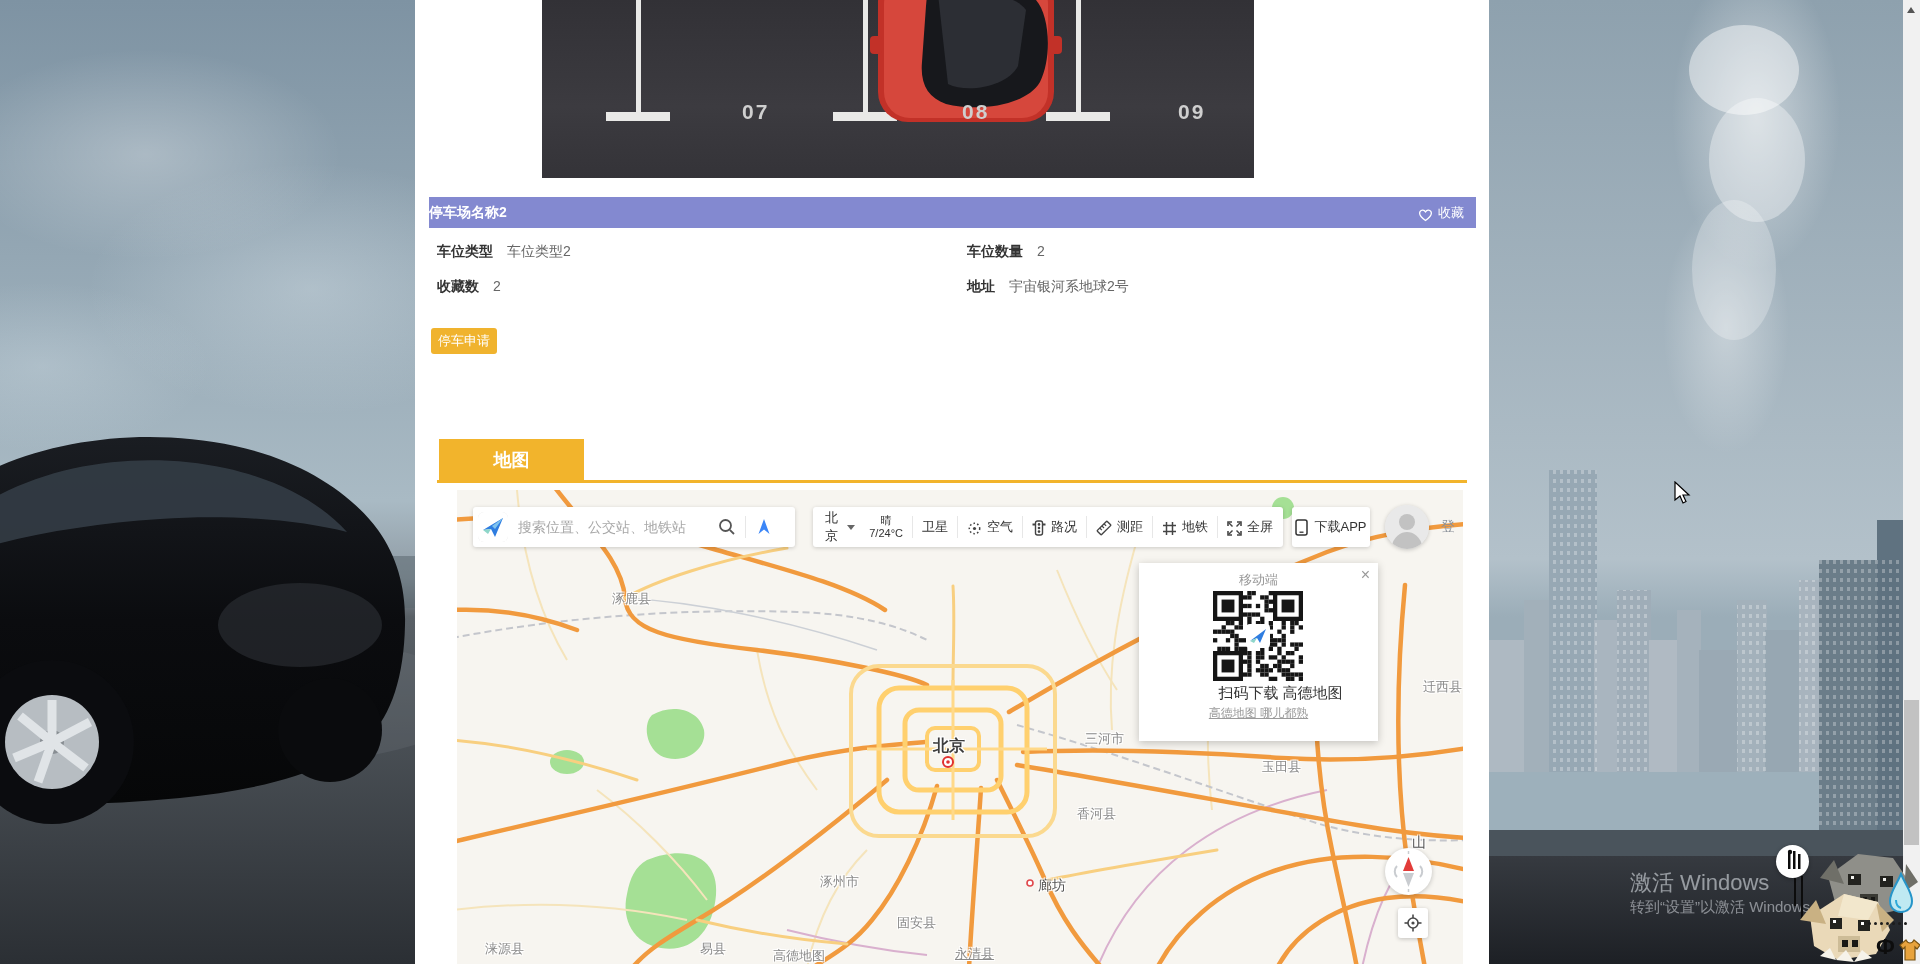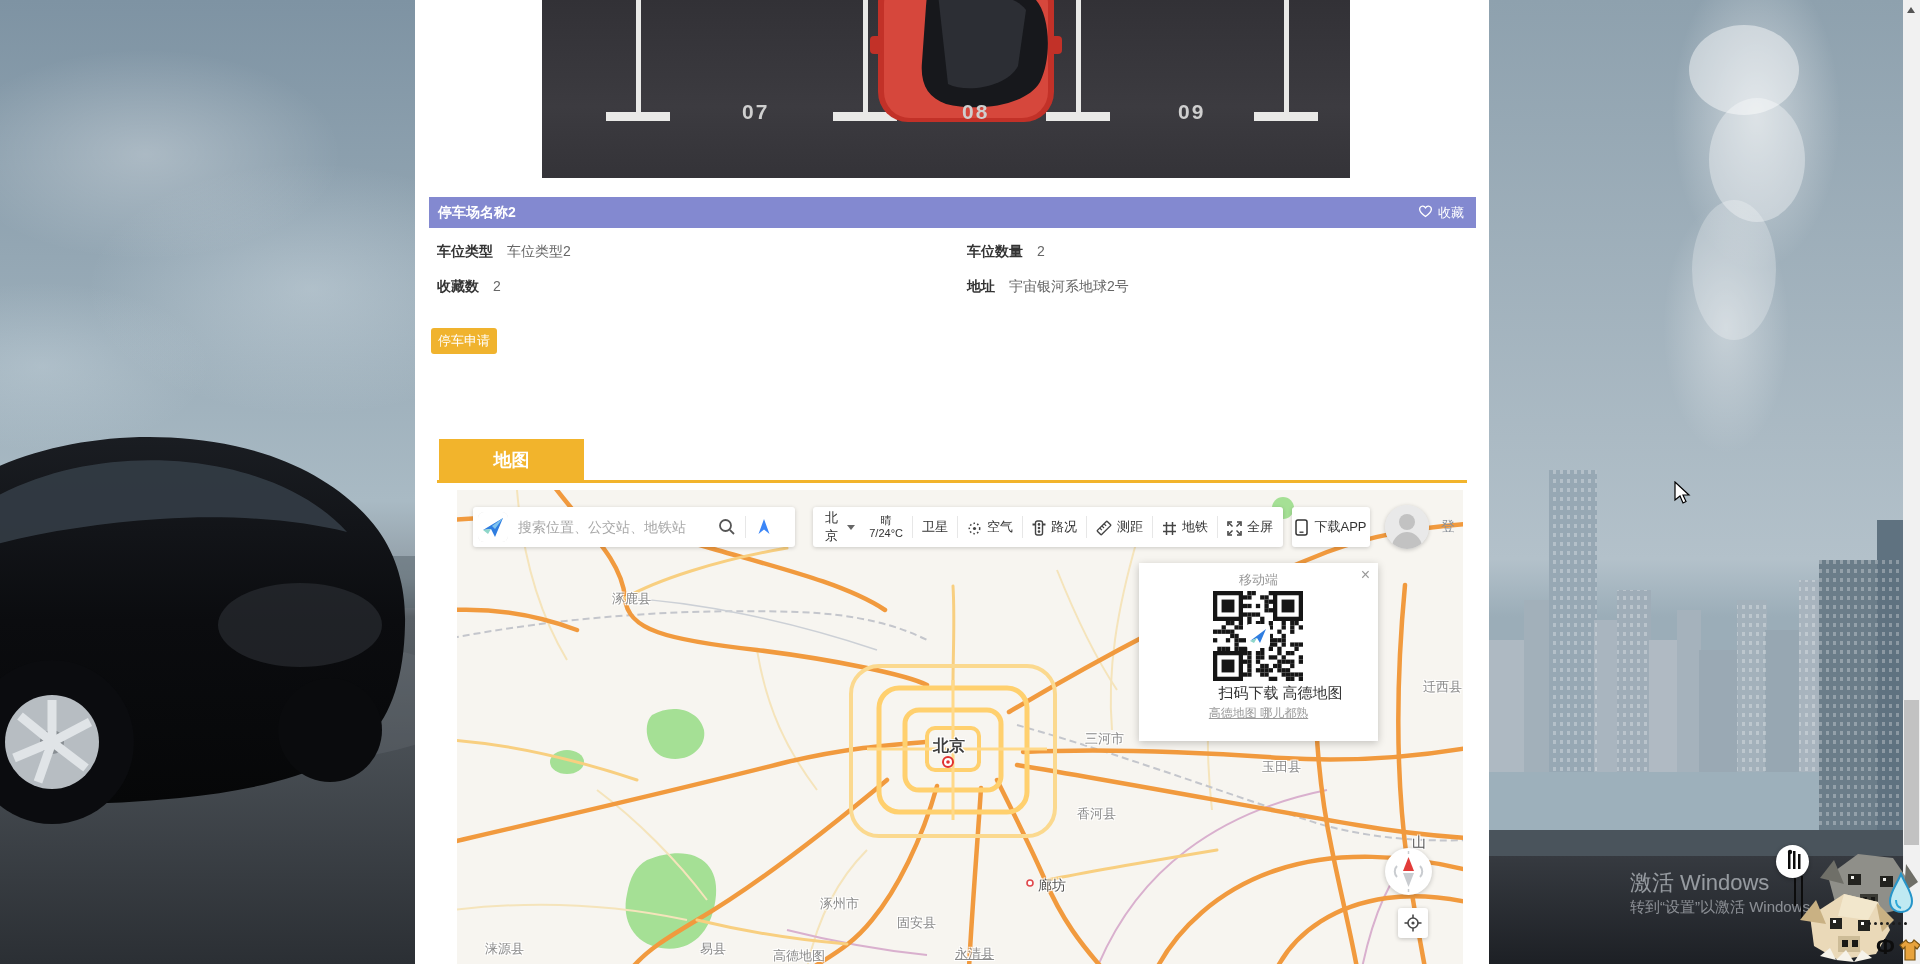--- a/index.html
+++ b/index.html
@@ -23,32 +23,32 @@
   
   #scrollbar { position:absolute; left:1903px; top:0; width:17px; height:964px; background:#f1f1f1; }
   #scrollbar .up-arrow { position:absolute; left:4px; top:7px; width:0; height:0;
     border-left:4px solid transparent; border-right:4px solid transparent; border-bottom:6px solid #555; }
   #scrollbar .thumb { position:absolute; left:1px; top:700px; width:15px; height:145px; background:#c2c2c2; }
 
   
   #panel { position:absolute; left:415px; top:0; width:1074px; height:964px; background:#ffffff; }
 
   
-  #photo { position:absolute; left:127px; top:0; width:808px; height:178px; overflow:hidden;
+  #photo { position:absolute; left:127px; top:0; width:712px; height:178px; overflow:hidden;
     background:linear-gradient(#323136 0%, #3c3b40 60%, #343338 100%); }
   .slot-line { position:absolute; top:-6px; width:5px; height:126px; background:#e9e9e7; }
   .slot-foot { position:absolute; top:112px; width:64px; height:9px; background:#e9e9e7; }
   .slot-num { position:absolute; top:100px; font-size:21px; font-weight:bold; color:#cfcfcf; letter-spacing:2px; }
   #red-car { position:absolute; left:326px; top:-34px; width:196px; height:158px; }
 
   
   #title-bar { position:absolute; left:14px; top:197px; width:1047px; height:31px; background:#8389d0;
     color:#fff; display:flex; align-items:center; }
-  #title-bar .t { font-size:14px; font-weight:bold; padding-left:9px; flex:1; }
-  #fav-btn { display:flex; align-items:flex-start; gap:5px; font-size:13px; padding-right:12px; cursor:pointer; }
+  #title-bar .t { font-size:14px; font-weight:bold; flex:1; }
+  #fav-btn { display:flex; align-items:flex-end; gap:5px; font-size:13px; padding-right:12px; cursor:pointer; }
 
   
   .field { position:absolute; font-size:14px; color:#666; white-space:nowrap; }
   .field b { color:#333; margin-right:14px; font-weight:bold; }
 
   
   #apply-btn { position:absolute; left:16px; top:328px; width:66px; height:26px; background:#f0b32e;
     color:#fff; font-size:13px; border:none; border-radius:3px; cursor:pointer; }
 
   
@@ -324,21 +324,21 @@
 
     <div id="map-labels">
         <div class="map-lbl" style="left: 155px; top: 100px;">涿鹿县</div>
         <div class="map-lbl lbl-city" style="left: 476px; top: 246px;">北京</div>
         <div class="map-lbl" style="left: 628px; top: 240px;">三河市</div>
         <div class="map-lbl" style="left: 805px; top: 268px;">玉田县</div>
         <div class="map-lbl" style="left: 966px; top: 188px;">迁西县</div>
         <div class="map-lbl" style="left: 620px; top: 315px;">香河县</div>
         <div class="map-lbl lbl-town" style="left: 581px; top: 387px;">廊坊</div>
         <div class="map-lbl lbl-town" style="left: 955px; top: 344px;">山</div>
-        <div class="map-lbl" style="left: 363px; top: 405px;">涿州市</div>
+        <div class="map-lbl" style="left: 363px; top: 383px;">涿州市</div>
         <div class="map-lbl" style="left: 440px; top: 424px;">固安县</div>
         <div class="map-lbl" style="left: 28px; top: 450px;">涞源县</div>
         <div class="map-lbl" style="left: 243px; top: 450px;">易县</div>
         <div class="map-lbl" style="left: 316px; top: 457px;">高德地图</div>
         <div class="map-lbl" style="left: 498px; top: 455px; text-decoration: underline;">永清县</div>
       </div>
 
     <div class="tool-box" id="search-box">
       <svg id="amap-logo" viewBox="0 0 30 30">
         <rect x="0" y="0" width="30" height="30" rx="6" fill="#ffffff"></rect>

